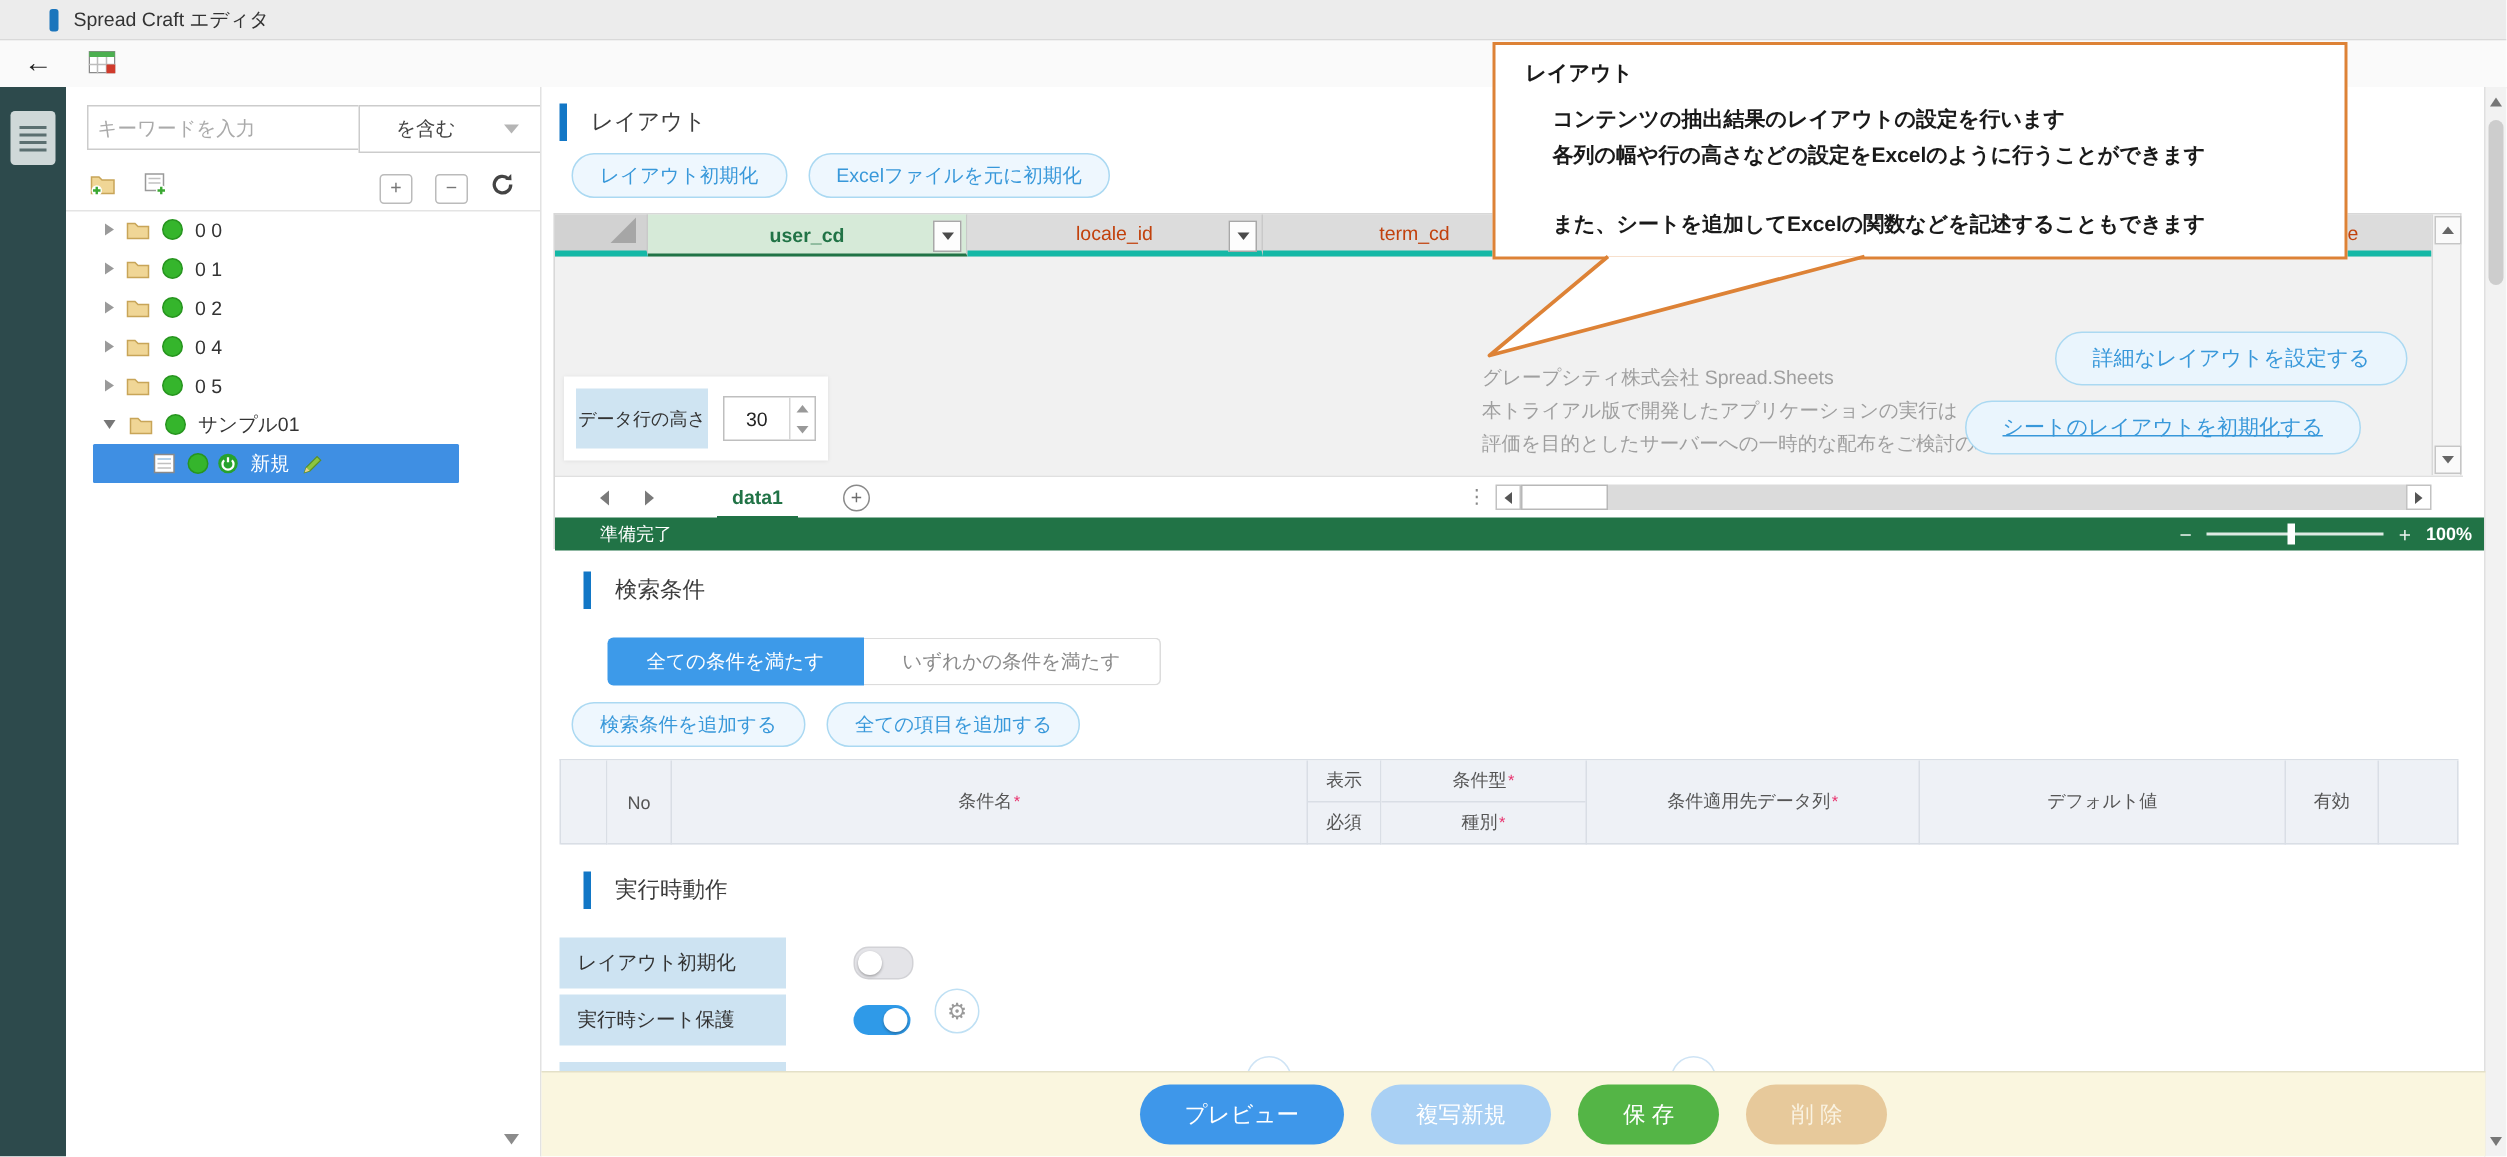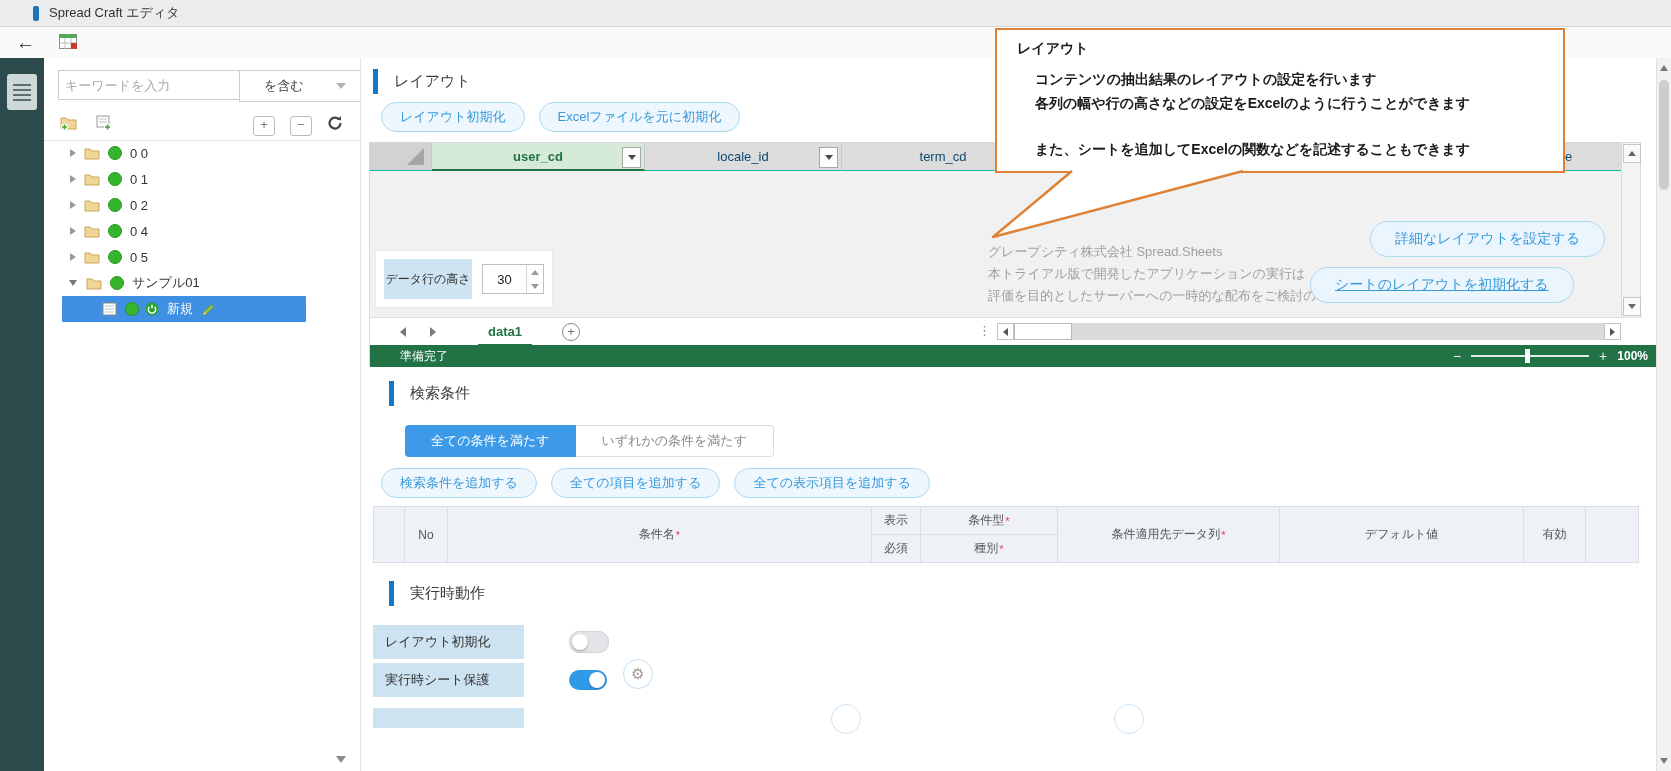--- a/index.html
+++ b/index.html
@@ -48,22 +48,22 @@
   .sec-title{position:absolute;left:12px;display:flex;align-items:center;height:30px;}
   .accent{width:5px;height:25px;background:#1277c6;}
   .sec-title span{margin-left:16px;font-size:15px;color:#3d3d3d;}
   .pill{display:inline-flex;align-items:center;justify-content:center;height:28px;border-radius:15px;
         background:#eef7fe;border:1px solid #abd9f2;color:#3898da;font-size:13px;padding:0 18px;cursor:pointer;white-space:nowrap;}
   .pill.lg{height:34px;border-radius:18px;font-size:14px;padding:0 24px;background:#eaf5fd;}
   .row-pills{position:absolute;left:20px;display:flex;gap:14px;}
   
   .sheet{position:absolute;left:8px;top:84px;width:1272px;height:224px;border:1px solid #d8d8d8;box-sizing:border-box;background:#f1f1f1;}
   .sheet-head{position:absolute;left:0;top:0;height:28px;width:1252px;display:flex;}
-  .hcell{height:28px;box-sizing:border-box;background:#dcdcdc;border-right:1px solid #c9c9c9;border-bottom:1px solid #14b8a6;
-         display:flex;align-items:center;justify-content:center;color:#0c4a6e;font-size:13px;position:relative;cursor:pointer;}
+  .hcell{height:28px;box-sizing:border-box;background:#dcdcdc;border-right:1px solid #c9c9c9;border-bottom:4px solid #14b8a6;
+         display:flex;align-items:center;justify-content:center;color:#c2410c;font-size:13px;position:relative;cursor:pointer;}
   .hcell.corner{width:62px;background:#d2d2d2;}
   .corner-tri{position:absolute;right:7px;bottom:5px;width:0;height:0;border-bottom:17px solid #a6a6a6;border-left:17px solid transparent;}
   .hcell.selected{width:213px;background:#d6ead8;color:#217346;font-weight:bold;border-bottom:2px solid #217346;}
   .hcell.c2{width:197px;}
   .hcell.c3{width:203px;}
   .hcell.cfill{flex:1;justify-content:flex-start;padding-left:520px;}
   .dd-btn{position:absolute;right:3px;top:4px;width:17px;height:19px;background:#fdfdfd;border:1px solid #a8a8a8;
           display:flex;align-items:center;justify-content:center;cursor:pointer;}
   .dd-btn b{width:0;height:0;border-left:4px solid transparent;border-right:4px solid transparent;border-top:5px solid #4a4a4a;}
   .sheet-body{position:absolute;left:0;top:28px;width:1252px;height:146px;}
@@ -403,21 +403,20 @@
     </div>
 
     <div class="seg-group">
       <span class="seg active">全ての条件を満たす</span>
       <span class="seg idle">いずれかの条件を満たす</span>
     </div>
 
     <div class="row-pills" style="top:410px;">
       <span class="pill">検索条件を追加する</span>
       <span class="pill">全ての項目を追加する</span>
-      <span class="pill">全ての表示項目を追加する</span>
     </div>
 
     <div class="cond-table">
       <div class="tcol" style="width:31px;"></div>
       <div class="tcol" style="width:43px;">
         <span>No</span>
       </div>
       <div class="tcol" style="width:424px;">
         <span>条件名</span>
           <span class="req">*</span>
@@ -470,20 +469,26 @@
           <span class="knob"></span>
         </span>
       <span class="gear-btn">⚙</span>
     </div>
     <div class="rt-row" style="top:643px;">
       <span class="rt-label" style="height:20px;"></span>
     </div>
     <span class="cut-circle" style="left:470px;top:646px;"></span>
     <span class="cut-circle" style="left:753px;top:646px;"></span>
 
+    <div class="footer">
+      <button class="fbtn preview">プレビュー</button>
+      <button class="fbtn copy">複写新規</button>
+      <button class="fbtn save">保 存</button>
+      <button class="fbtn del">削 除</button>
+    </div>
   </div>
 
   <div class="page-scroll">
     <span class="ps-btn up">
         <span class="t-up"></span>
       </span>
     <span class="ps-thumb"></span>
     <span class="ps-btn dn">
         <span class="t-dn"></span>
       </span>

